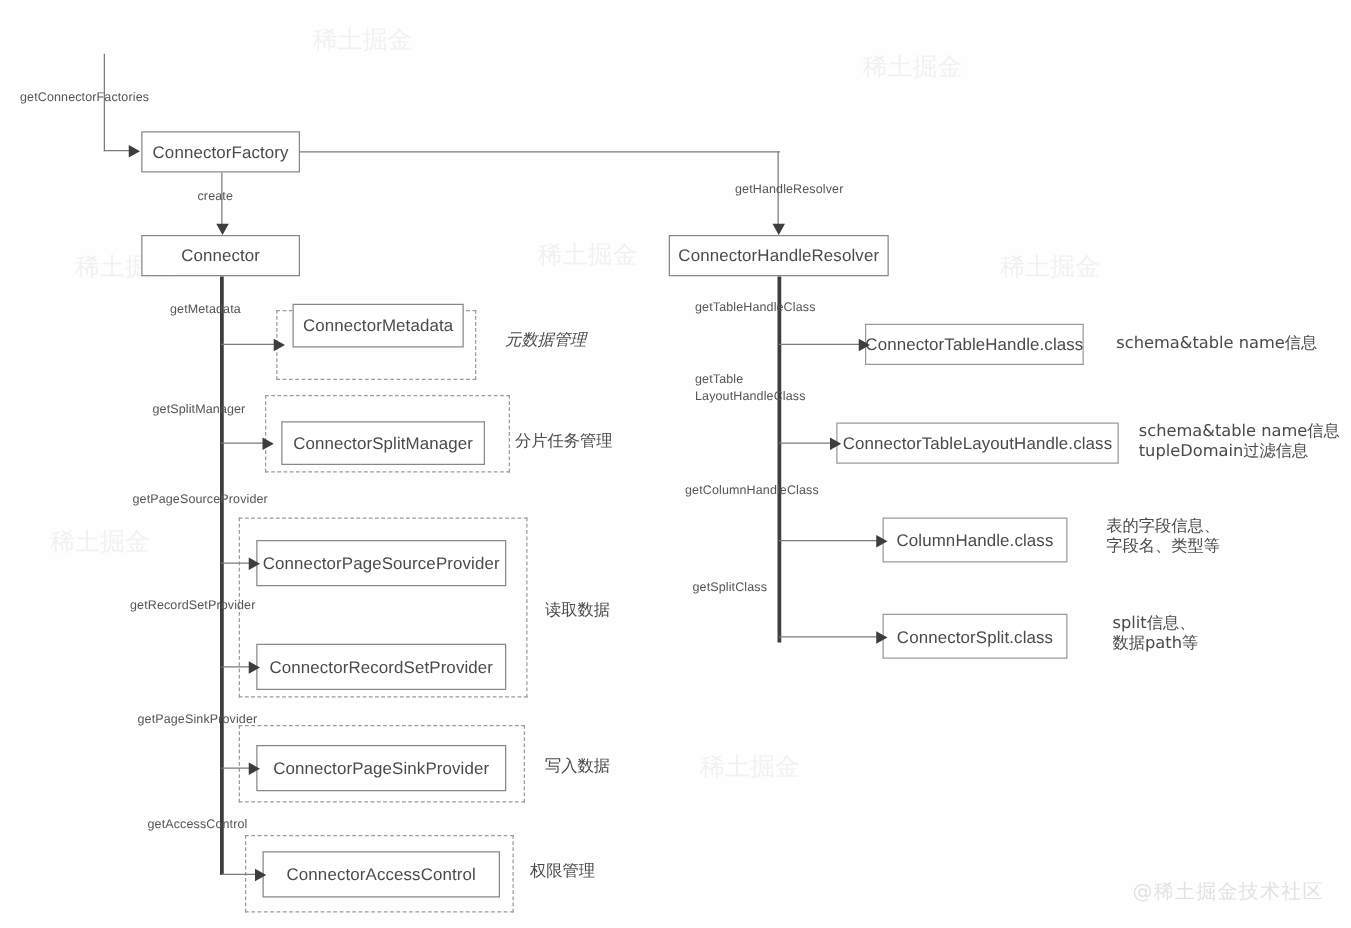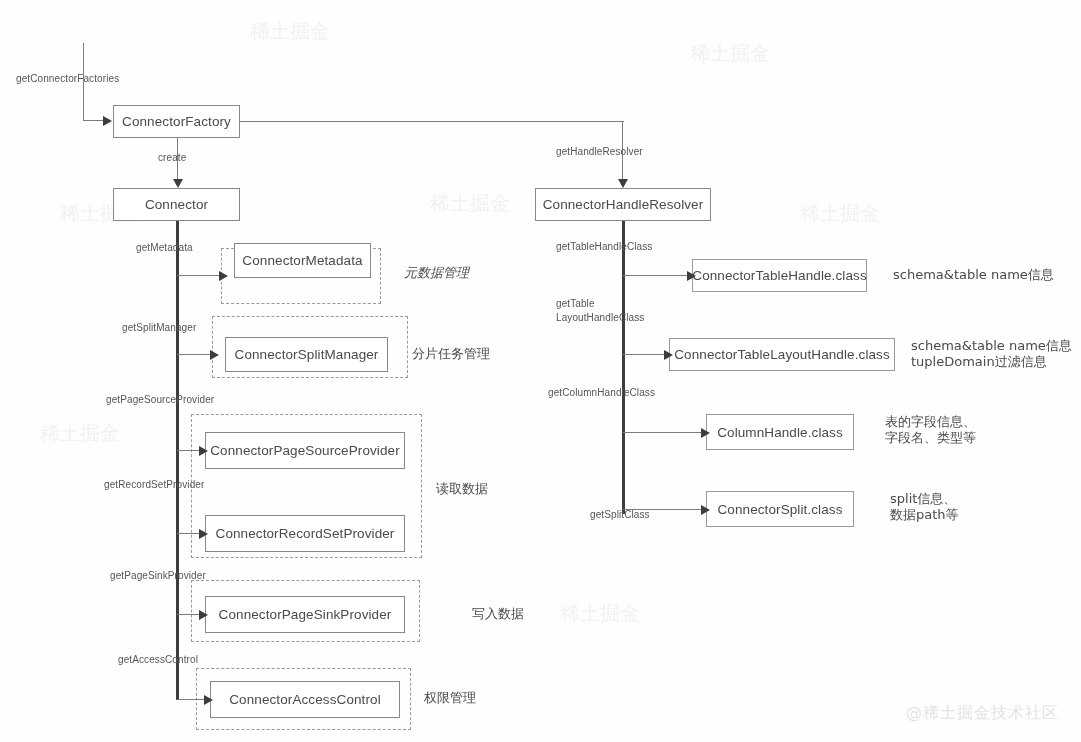--- a/index.html
+++ b/index.html
@@ -120,21 +120,21 @@
   <div class="arrow right" style="left:103px;top:116px;"></div>
   <span class="elabel" style="left:16px;top:73px;">getConnectorFactories</span>
 
   <div class="ln v" style="left:177px;top:138px;height:42px;"></div>
   <div class="arrow down" style="left:173px;top:179px;"></div>
   <span class="elabel" style="left:158px;top:152px;">create</span>
 
   <div class="ln h" style="left:240px;top:121px;width:384px;"></div>
   <div class="ln v" style="left:622px;top:121px;height:59px;"></div>
   <div class="arrow down" style="left:618px;top:179px;"></div>
-  <span class="elabel" style="left:556px;top:146px;text-align:center;">getHandleResolver</span>
+  <span class="elabel" style="left:588px;top:146px;text-align:center;">getHandleResolver</span>
 
   <div class="ln thick v" style="left:176px;top:221px;height:479px;"></div>
 
   <div class="ln h" style="left:177px;top:275px;width:44px;"></div>
   <div class="arrow right" style="left:219px;top:271px;"></div>
   <span class="elabel" style="left:136px;top:242px;">getMetadata</span>
 
   <div class="ln h" style="left:177px;top:354px;width:35px;"></div>
   <div class="arrow right" style="left:210px;top:350px;"></div>
   <span class="elabel" style="left:122px;top:322px;">getSplitManager</span>
@@ -165,21 +165,21 @@
   <div class="arrow right" style="left:664px;top:350px;"></div>
   <span class="elabel two" style="left:556px;top:297px;">getTable
 LayoutHandleClass</span>
 
   <div class="ln h" style="left:623px;top:432px;width:81px;"></div>
   <div class="arrow right" style="left:701px;top:428px;"></div>
   <span class="elabel" style="left:548px;top:387px;">getColumnHandleClass</span>
 
   <div class="ln h" style="left:623px;top:509px;width:81px;"></div>
   <div class="arrow right" style="left:701px;top:505px;"></div>
-  <span class="elabel" style="left:590px;top:465px;margin-top:44px;">getSplitClass</span>
+  <span class="elabel" style="left:554px;top:465px;">getSplitClass</span>
 
 
   <div class="box" style="left:113px;top:105px;width:127px;height:33px;">
     <span>ConnectorFactory</span>
   </div>
 
   <div class="box" style="left:113px;top:188px;width:127px;height:33px;">
     <span>Connector</span>
   </div>
 
@@ -223,21 +223,21 @@
     <span>ColumnHandle.class</span>
   </div>
 
   <div class="box thin" style="left:706px;top:491px;width:148px;height:36px;">
     <span>ConnectorSplit.class</span>
   </div>
 
   <span class="note" style="left:404px;top:265px;font-style:italic;">元数据管理</span>
   <span class="note" style="left:412px;top:346px;">分片任务管理</span>
   <span class="note" style="left:436px;top:481px;">读取数据</span>
-  <span class="note" style="left:436px;top:606px;margin-left:36px;">写入数据</span>
+  <span class="note" style="left:436px;top:606px;">写入数据</span>
   <span class="note" style="left:424px;top:690px;">权限管理</span>
 
   <span class="note" style="left:893px;top:267px;">schema&amp;table name信息</span>
   <span class="note" style="left:911px;top:338px;">schema&amp;table name信息
 tupleDomain过滤信息</span>
   <span class="note" style="left:885px;top:414px;">表的字段信息、
 字段名、类型等</span>
   <span class="note" style="left:890px;top:491px;">split信息、
 数据path等</span>
 

